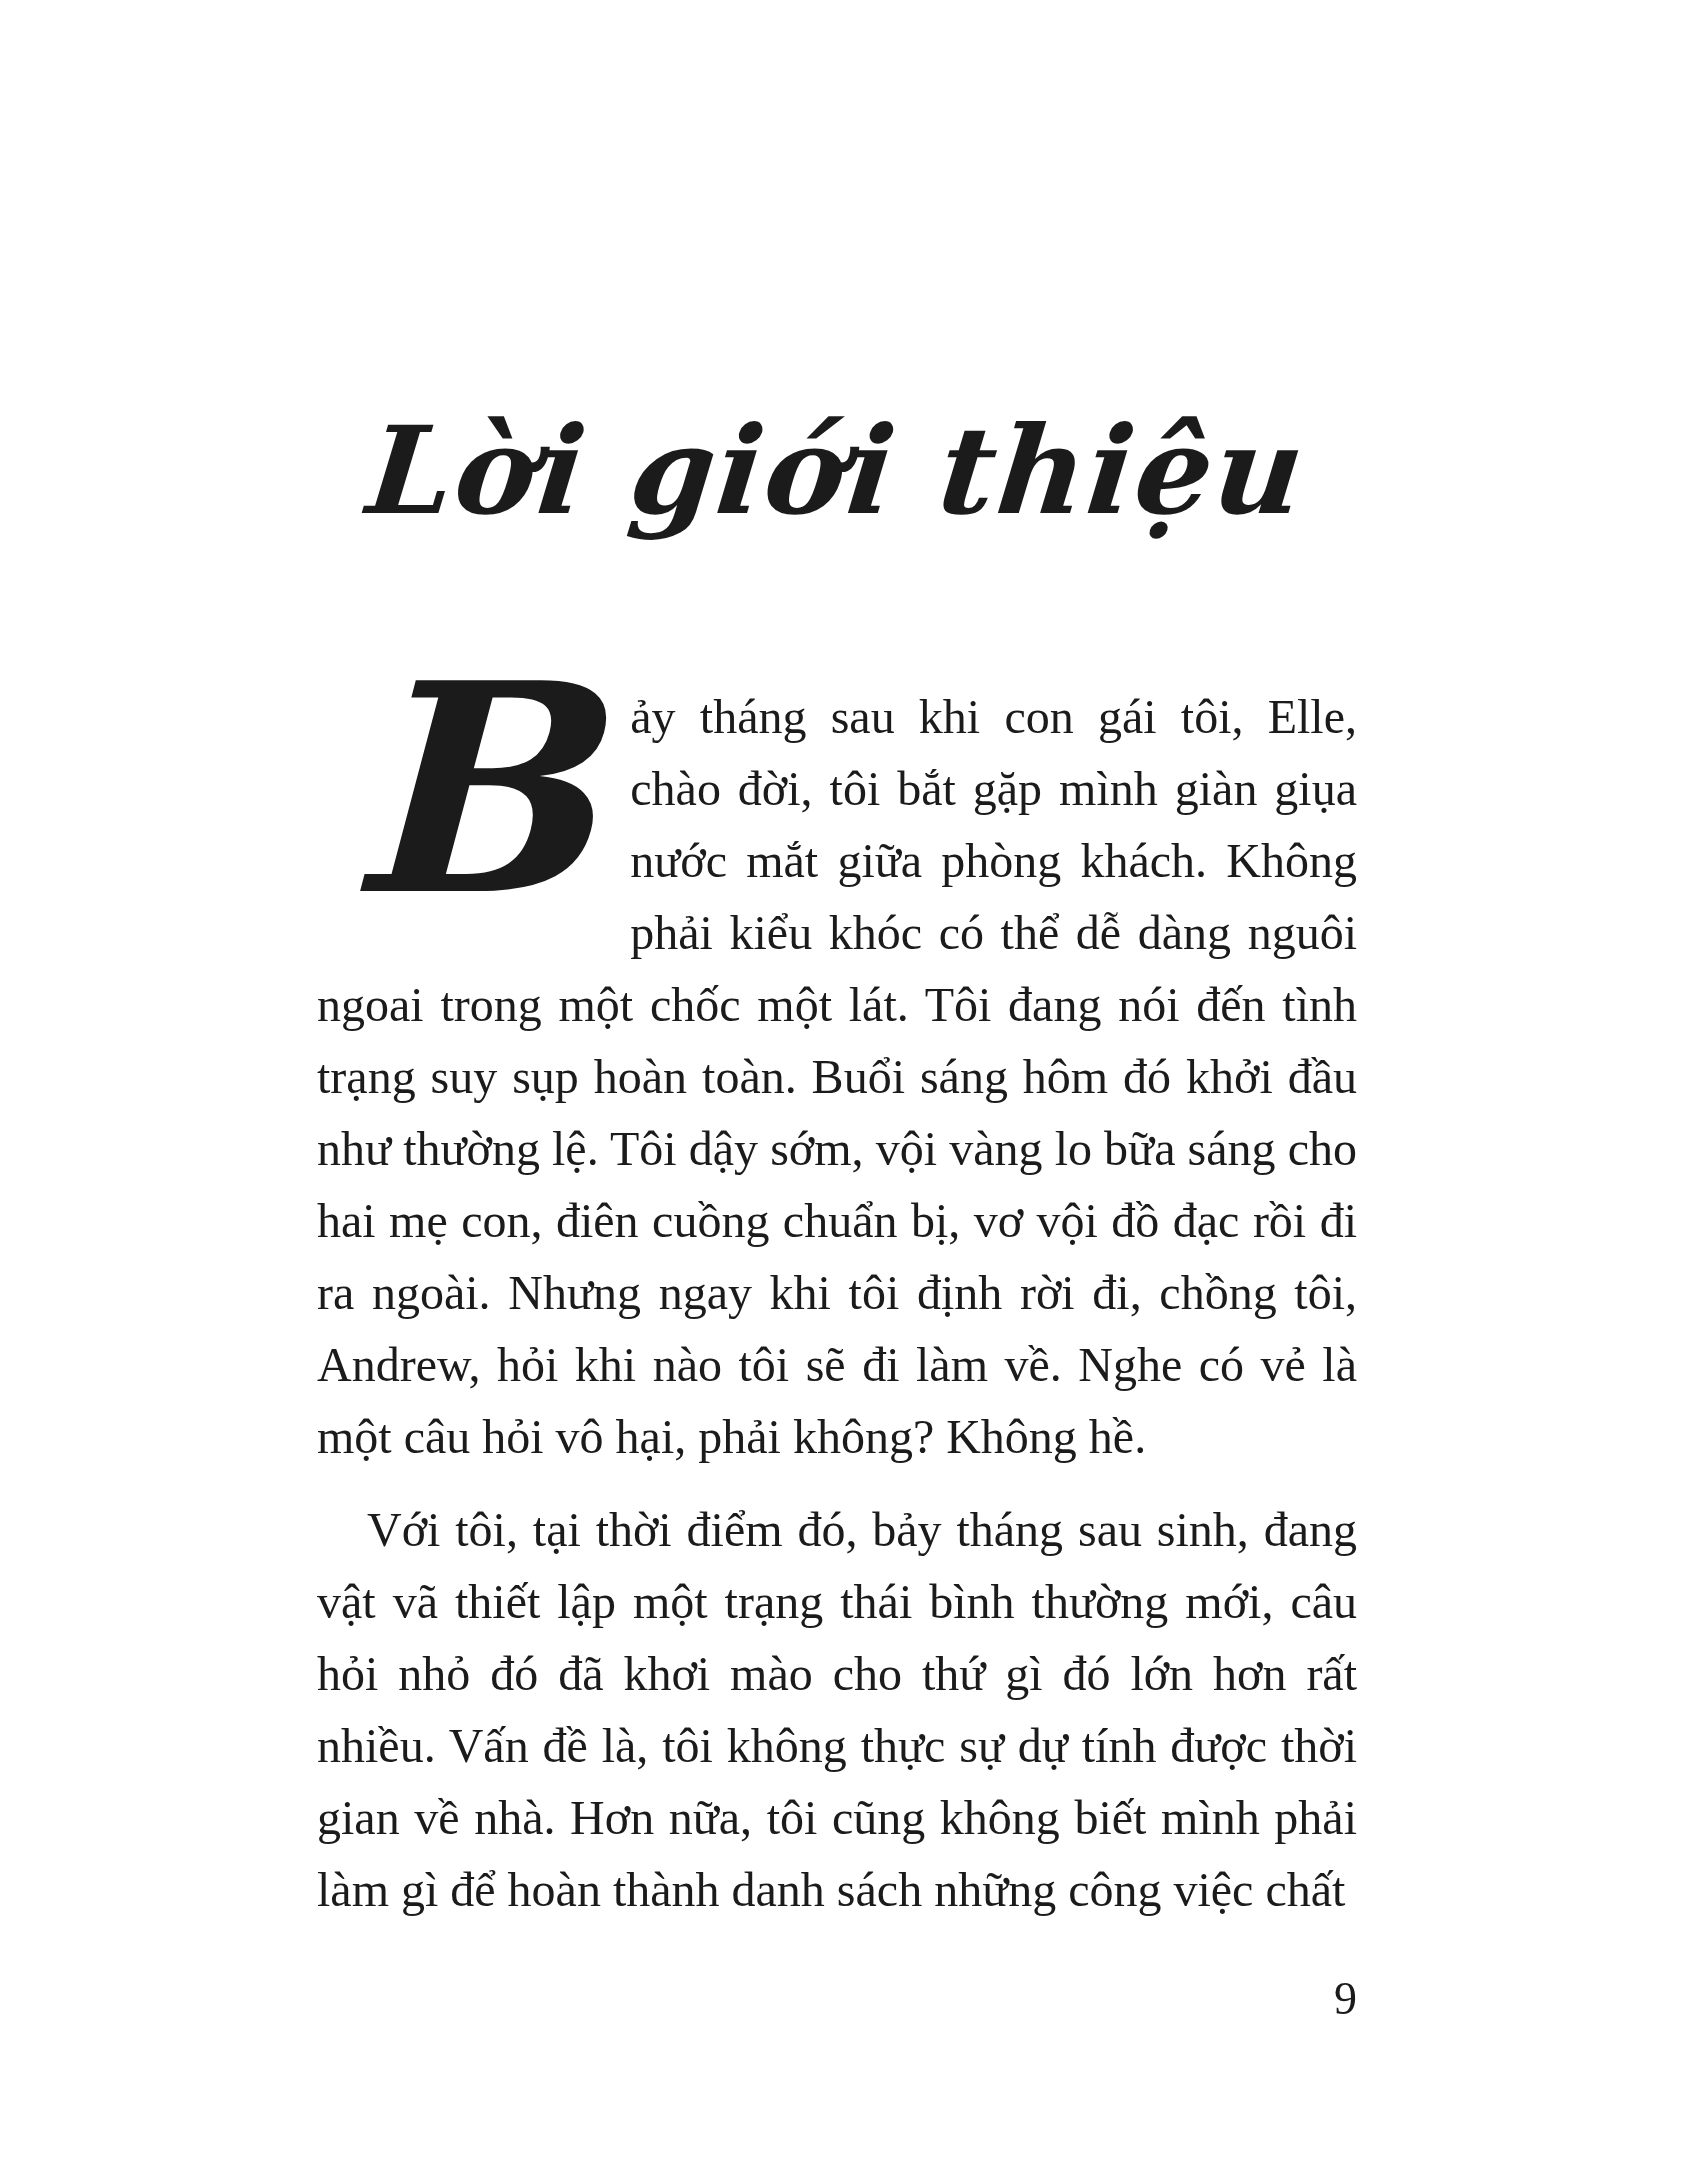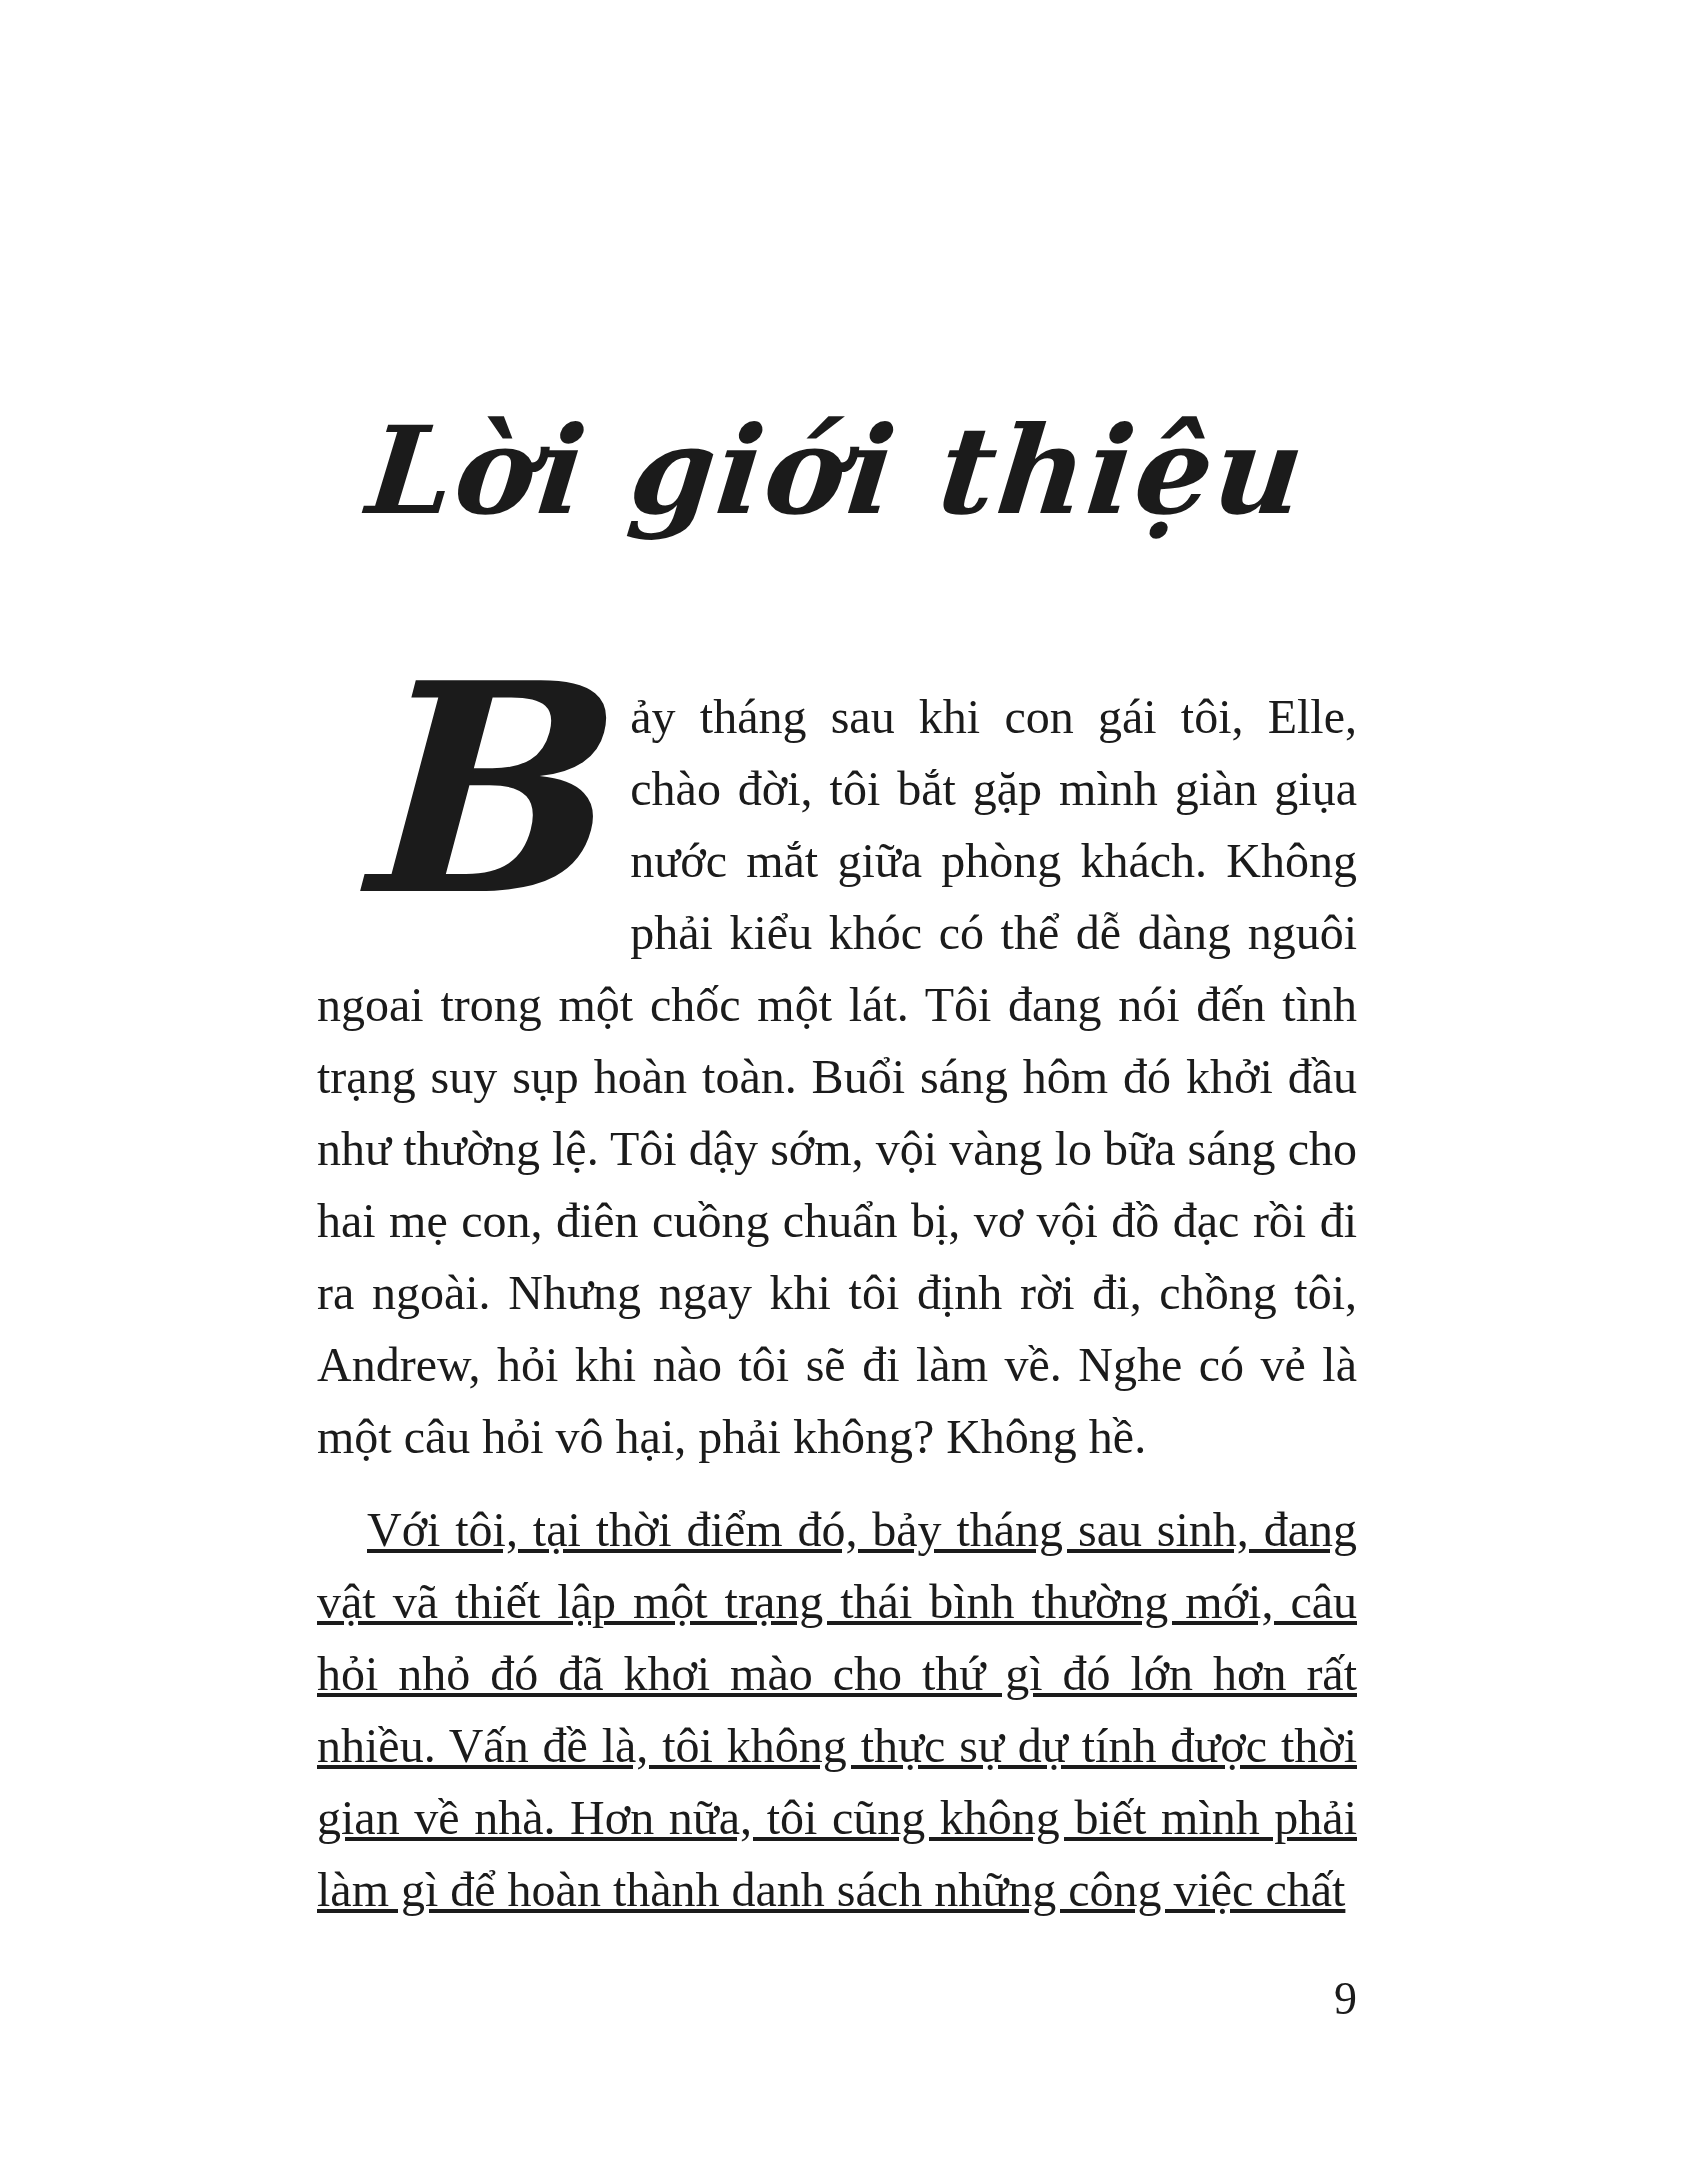--- a/index.html
+++ b/index.html
@@ -29,21 +29,20 @@
     top:681px;left:317px;width:1040px;
     font-size:48px;
     line-height:72px;
     text-align:justify;
     text-justify:inter-word;
   }
   .para{margin:0;}
   .para.second{
     margin-top:21px;
     text-indent:50px;
-    text-decoration:underline;
   }
   .dropcap{
     float:left;
     font-family:"DejaVu Serif", serif;
     font-style:italic;
     font-weight:bold;
     font-size:289px;
     line-height:217px;
     height:217px;
     padding-left:57px;

